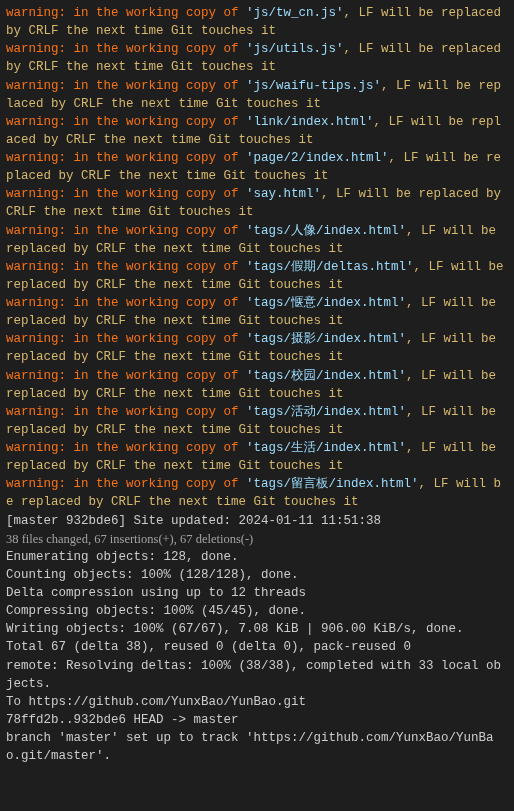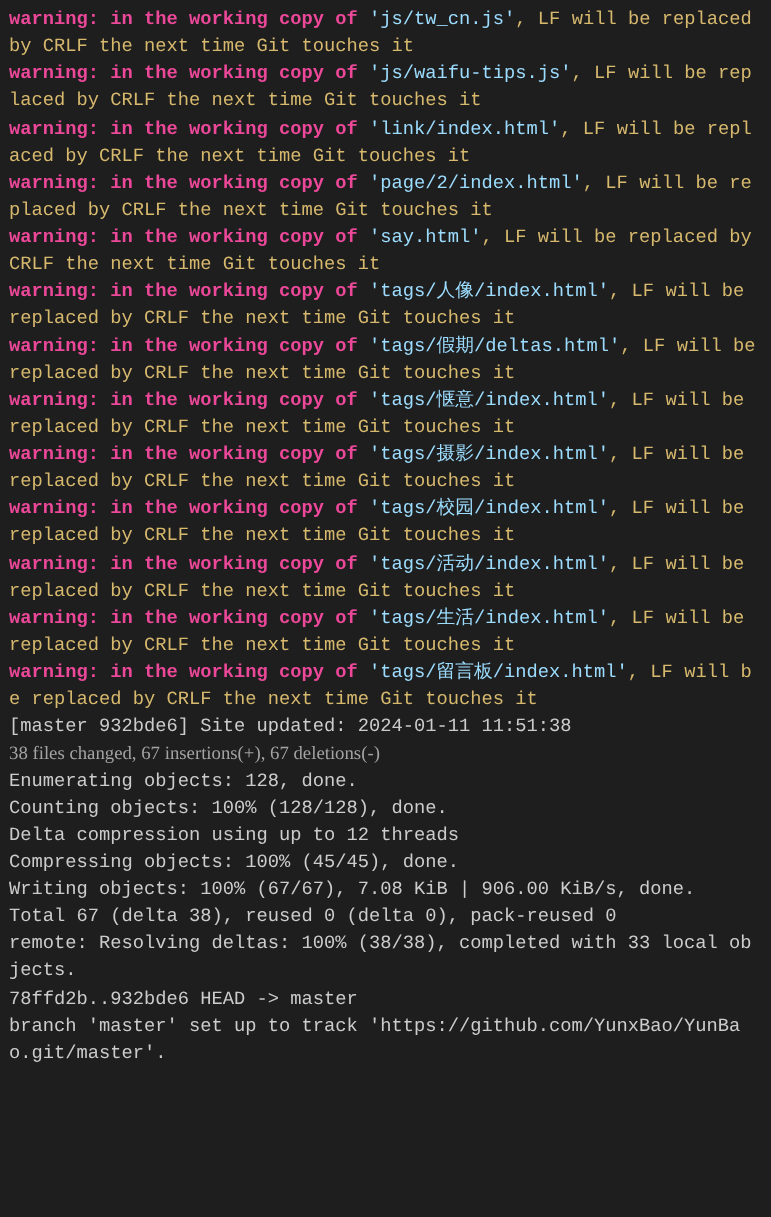--- a/index.html
+++ b/index.html
@@ -11,32 +11,33 @@
     font-size: 12.5px;
     line-height: 1.45;
     color: #cccccc;
     overflow-wrap: break-word;
     word-break: break-all;
   }
   .terminal {
     padding: 4px 6px 2px 6px;
     width: 502px;
   }
-  .warn-head { color: #ec4899; font-weight: bold; }
+  .warn-head { color: #f97316; }
   .warn-body { color: #d7b96e; }
   .path { color: #9cdcfe; }
   .normal { color: #cccccc; }
   .stat   { color: #a3a3a3; font-family: Liberation Serif, serif; }
 </style>
 </head>
 <body>
 
 <div class="terminal">
 
   <div><span class="warn-head">warning: in the working copy of </span><span class="path">'js/tw_cn.js'</span><span class="warn-body">, LF will be replaced by CRLF the next time Git touches it</span></div>
+  <div><span class="warn-head">warning: in the working copy of </span><span class="path">'js/utils.js'</span><span class="warn-body">, LF will be replaced by CRLF the next time Git touches it</span></div>
   <div><span class="warn-head">warning: in the working copy of </span><span class="path">'js/waifu-tips.js'</span><span class="warn-body">, LF will be replaced by CRLF the next time Git touches it</span></div>
   <div><span class="warn-head">warning: in the working copy of </span><span class="path">'link/index.html'</span><span class="warn-body">, LF will be replaced by CRLF the next time Git touches it</span></div>
   <div><span class="warn-head">warning: in the working copy of </span><span class="path">'page/2/index.html'</span><span class="warn-body">, LF will be replaced by CRLF the next time Git touches it</span></div>
   <div><span class="warn-head">warning: in the working copy of </span><span class="path">'say.html'</span><span class="warn-body">, LF will be replaced by CRLF the next time Git touches it</span></div>
   <div><span class="warn-head">warning: in the working copy of </span><span class="path">'tags/人像/index.html'</span><span class="warn-body">, LF will be replaced by CRLF the next time Git touches it</span></div>
   <div><span class="warn-head">warning: in the working copy of </span><span class="path">'tags/假期/deltas.html'</span><span class="warn-body">, LF will be replaced by CRLF the next time Git touches it</span></div>
   <div><span class="warn-head">warning: in the working copy of </span><span class="path">'tags/惬意/index.html'</span><span class="warn-body">, LF will be replaced by CRLF the next time Git touches it</span></div>
   <div><span class="warn-head">warning: in the working copy of </span><span class="path">'tags/摄影/index.html'</span><span class="warn-body">, LF will be replaced by CRLF the next time Git touches it</span></div>
   <div><span class="warn-head">warning: in the working copy of </span><span class="path">'tags/校园/index.html'</span><span class="warn-body">, LF will be replaced by CRLF the next time Git touches it</span></div>
   <div><span class="warn-head">warning: in the working copy of </span><span class="path">'tags/活动/index.html'</span><span class="warn-body">, LF will be replaced by CRLF the next time Git touches it</span></div>
@@ -47,16 +48,17 @@
   <div class="stat"> 38 files changed, 67 insertions(+), 67 deletions(-)</div>
 
   <div class="normal">Enumerating objects: 128, done.</div>
   <div class="normal">Counting objects: 100% (128/128), done.</div>
   <div class="normal">Delta compression using up to 12 threads</div>
   <div class="normal">Compressing objects: 100% (45/45), done.</div>
   <div class="normal">Writing objects: 100% (67/67), 7.08 KiB | 906.00 KiB/s, done.</div>
   <div class="normal">Total 67 (delta 38), reused 0 (delta 0), pack-reused 0</div>
   <div class="normal">remote: Resolving deltas: 100% (38/38), completed with 33 local objects.</div>
 
+  <div class="normal">To https://github.com/YunxBao/YunBao.git</div>
   <div class="normal">   78ffd2b..932bde6  HEAD -&gt; master</div>
   <div class="normal">branch 'master' set up to track 'https://github.com/YunxBao/YunBao.git/master'.</div>
 
 </div>
 
 </body></html>

